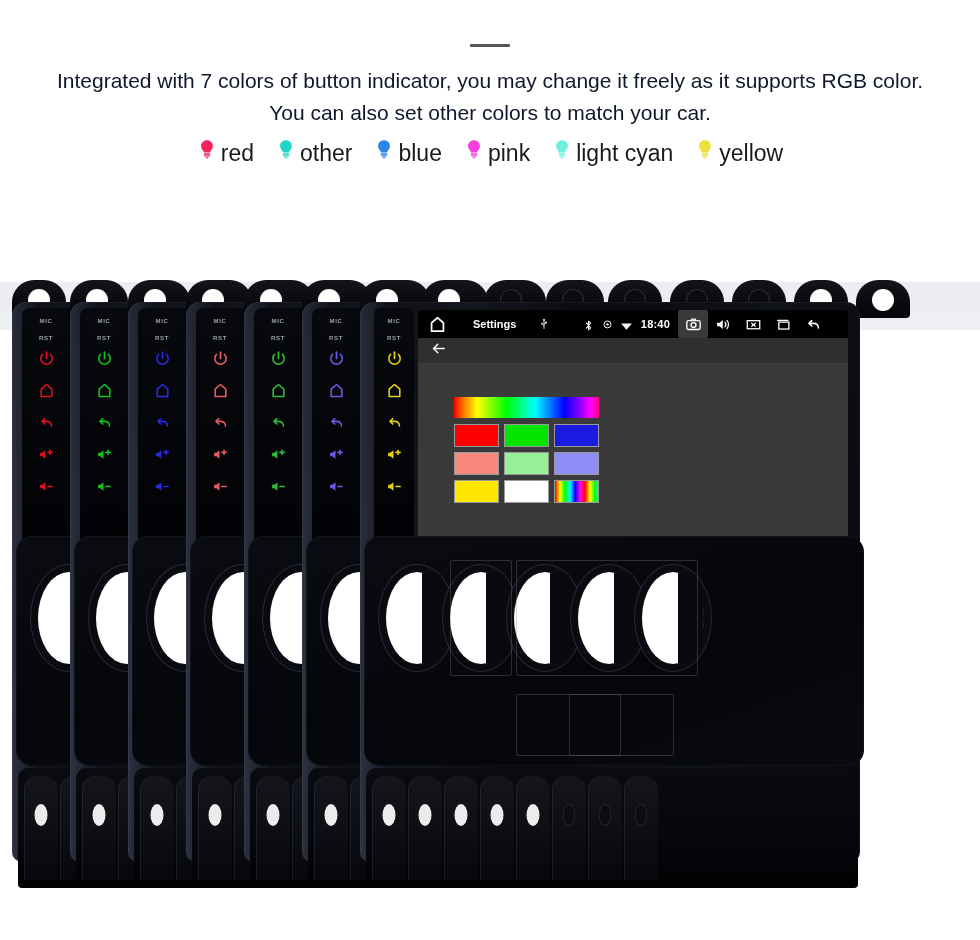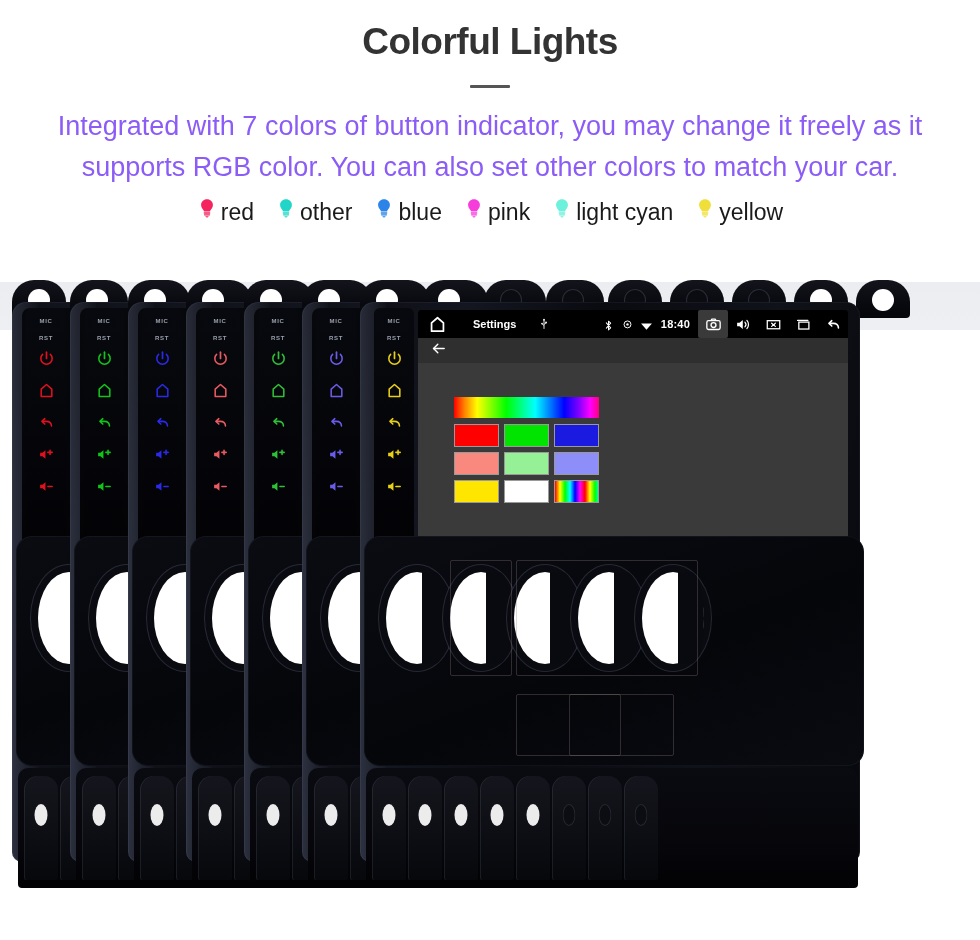--- a/index.html
+++ b/index.html
@@ -21,22 +21,22 @@
     letter-spacing:-0.5px;
     line-height:1.1;
   }
   .divider {
     width:40px; height:3px;
     background:#555;
     margin:22px auto 18px auto;
     border-radius:1px;
   }
   .subtitle {
-    font-size:27px;
-    color:#8b5cf6;
+    font-size:21px;
+    color:#0f172a;
     line-height:1.52;
     width:900px;
     margin:0 auto;
     font-weight:400;
   }
 
   
   .legend {
     display:flex;
     justify-content:center;
@@ -216,21 +216,21 @@
     border-radius:4px;
     overflow:hidden;
     display:flex;
     flex-direction:column;
   }
   .statusbar {
     height:28px;
     background:#000;
     display:flex;
     align-items:center;
-    padding:0 0 0 10px;
+    padding:0 20px 0 10px;
     flex:0 0 auto;
     position:relative;
   }
   .sb-home { width:19px; height:19px; }
   .sb-title {
     color:#fff;
     font-size:11px;
     font-weight:bold;
     margin-left:26px;
   }
@@ -342,21 +342,20 @@
     left:0; top:282px;
     width:980px; height:48px;
     background:linear-gradient(180deg,rgba(190,195,210,0.30),rgba(150,156,175,0.16));
     pointer-events:none;
   }
 </style>
 </head>
 <body>
 
 <div class="header">
-  <h1 class="page-title">Colorful Lights</h1>
   <div class="divider"></div>
   <p class="subtitle">Integrated with 7 colors of button indicator, you may change it freely as it supports RGB color. You can also set other colors to match your car.</p>
   <div class="legend" id="legend">
       <div class="legend-item">
         <span class="bulb"><svg viewBox="0 0 24 24" xmlns="http://www.w3.org/2000/svg">
             <path d="M12 1.6c-4.1 0-7.1 3-7.1 6.9 0 2.9 1.7 4.5 2.7 5.9.5.7.7 1.3.7 1.9h7.4c0-.6.2-1.2.7-1.9 1-1.4 2.7-3 2.7-5.9 0-3.9-3-6.9-7.1-6.9z" fill="#f4245e"></path>
             <rect x="8" y="17.2" width="8" height="1.6" rx=".8" fill="#f4245e"></rect>
             <rect x="8.3" y="19.4" width="7.4" height="1.5" rx=".75" fill="#f4245e"></rect>
             <path d="M9.6 21.8h4.8l-2.4 1.9z" fill="#f4245e"></path>
           </svg></span>

